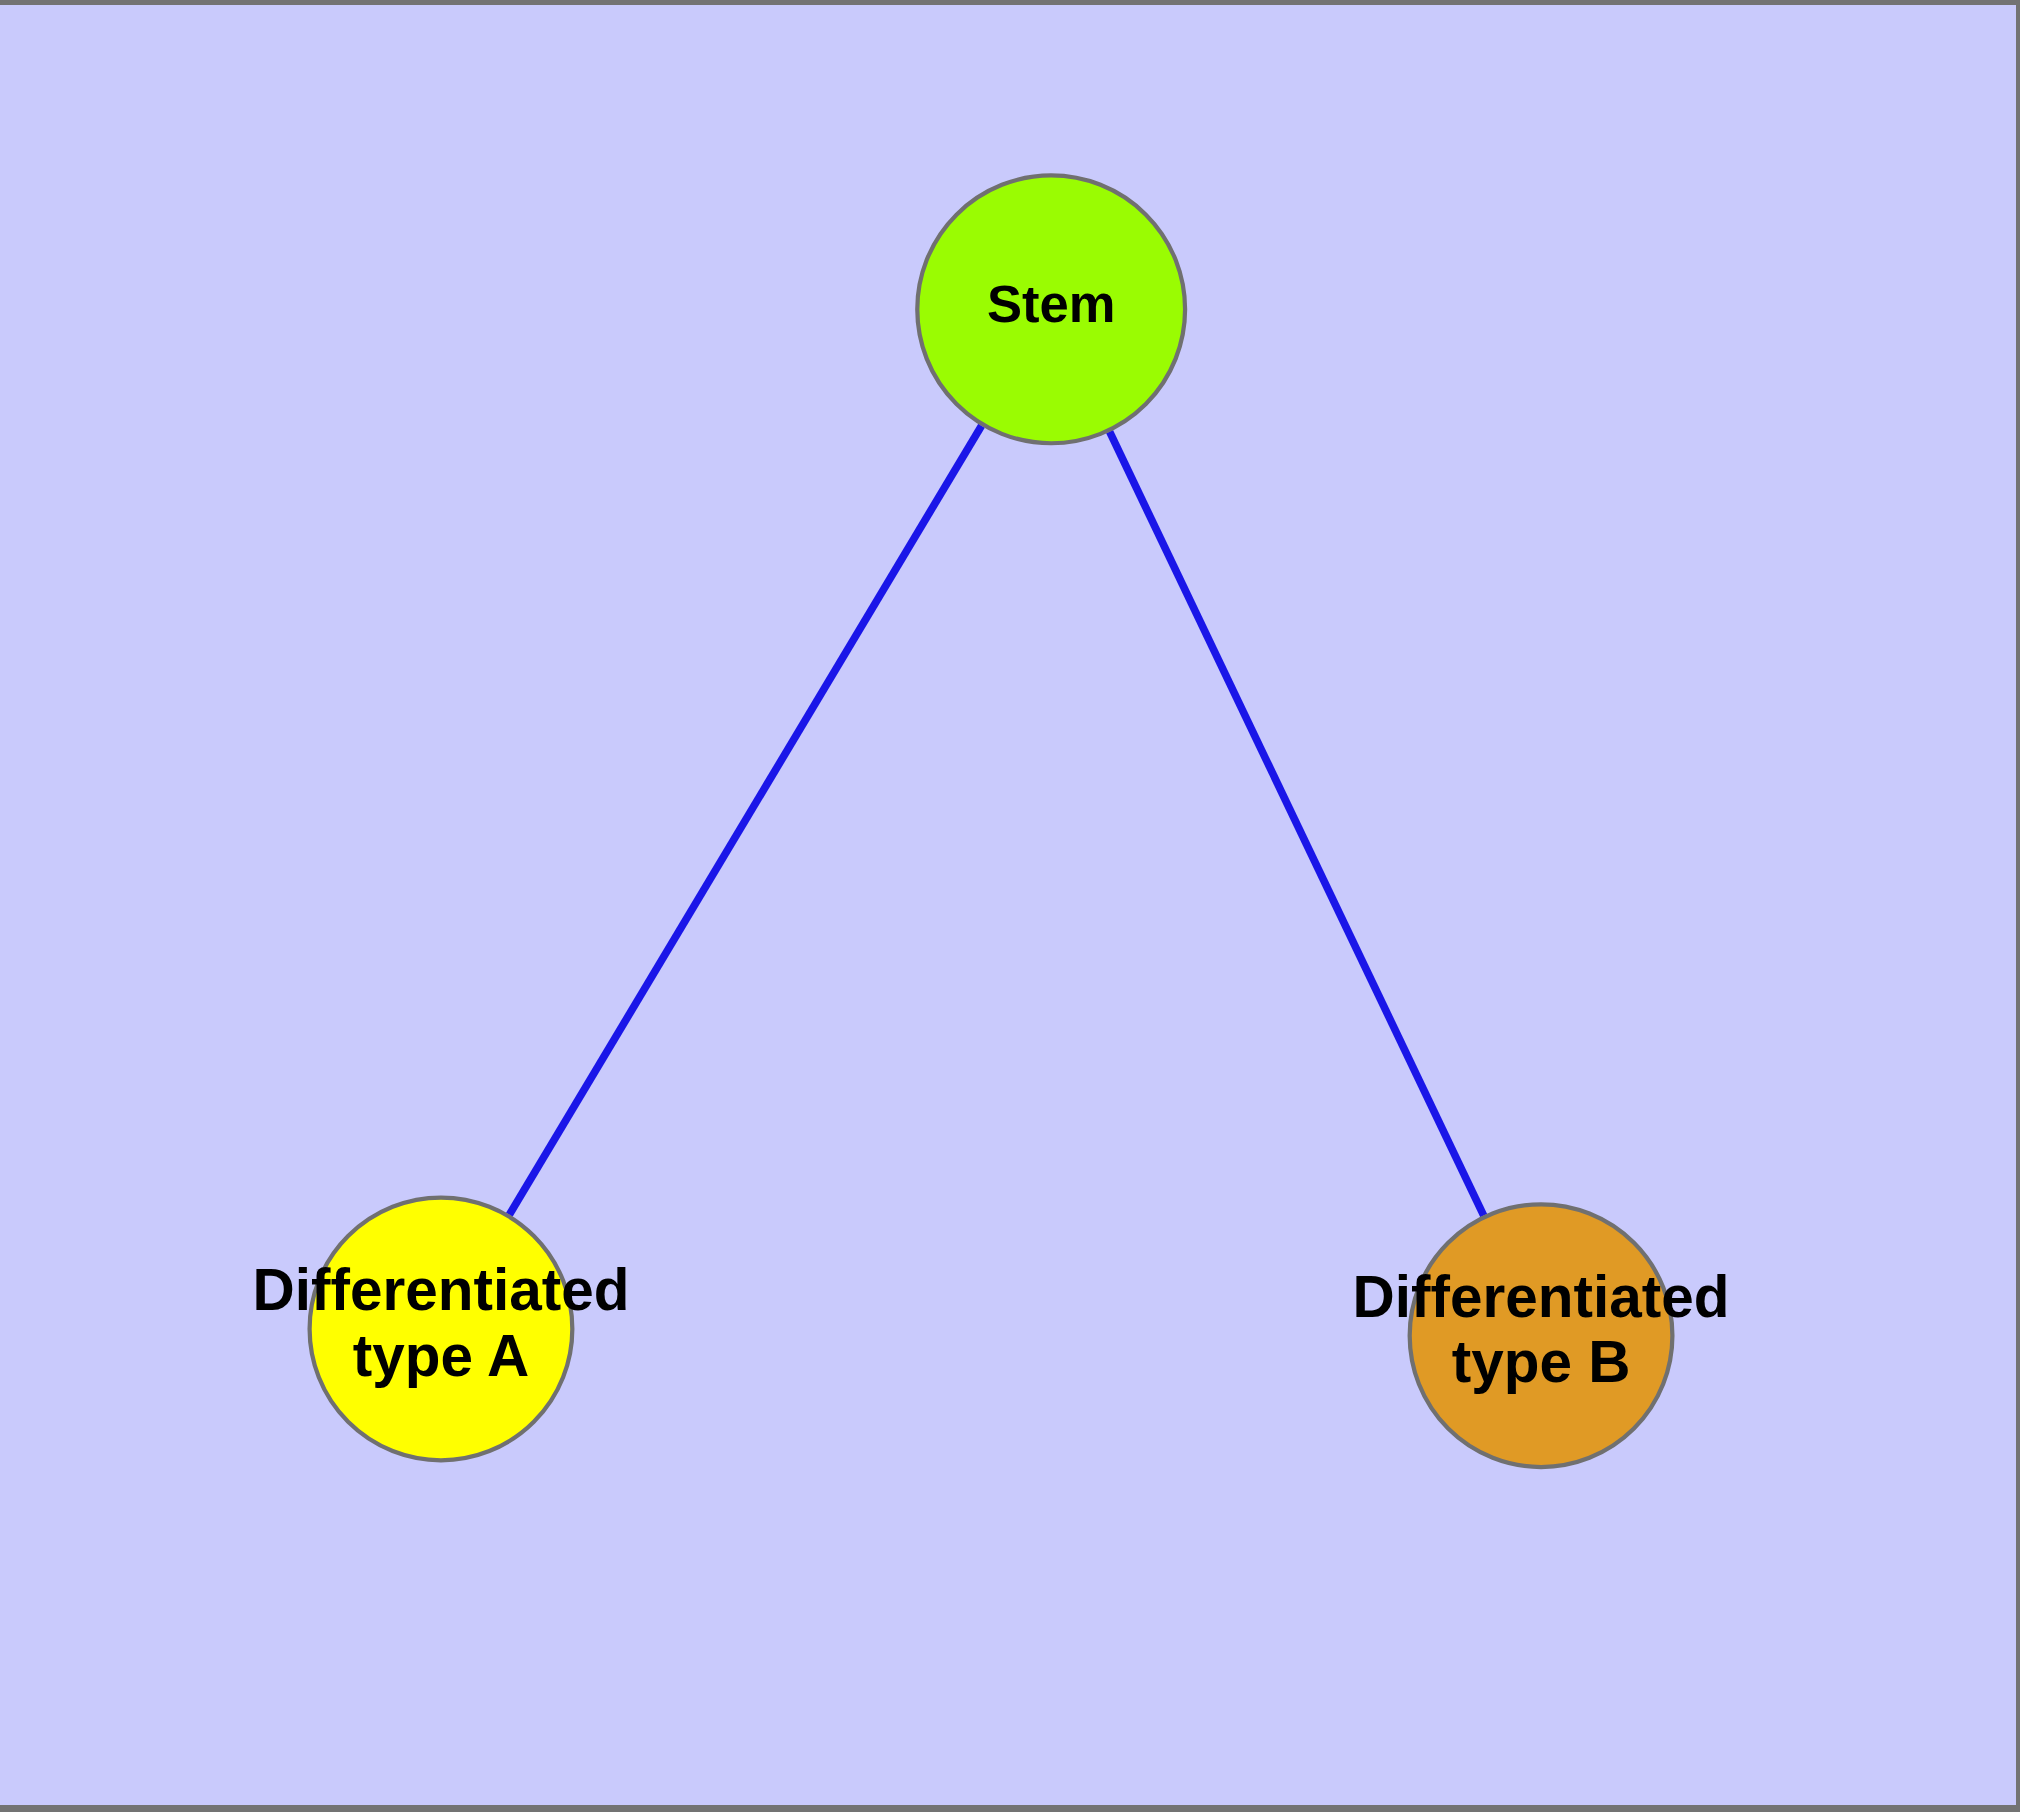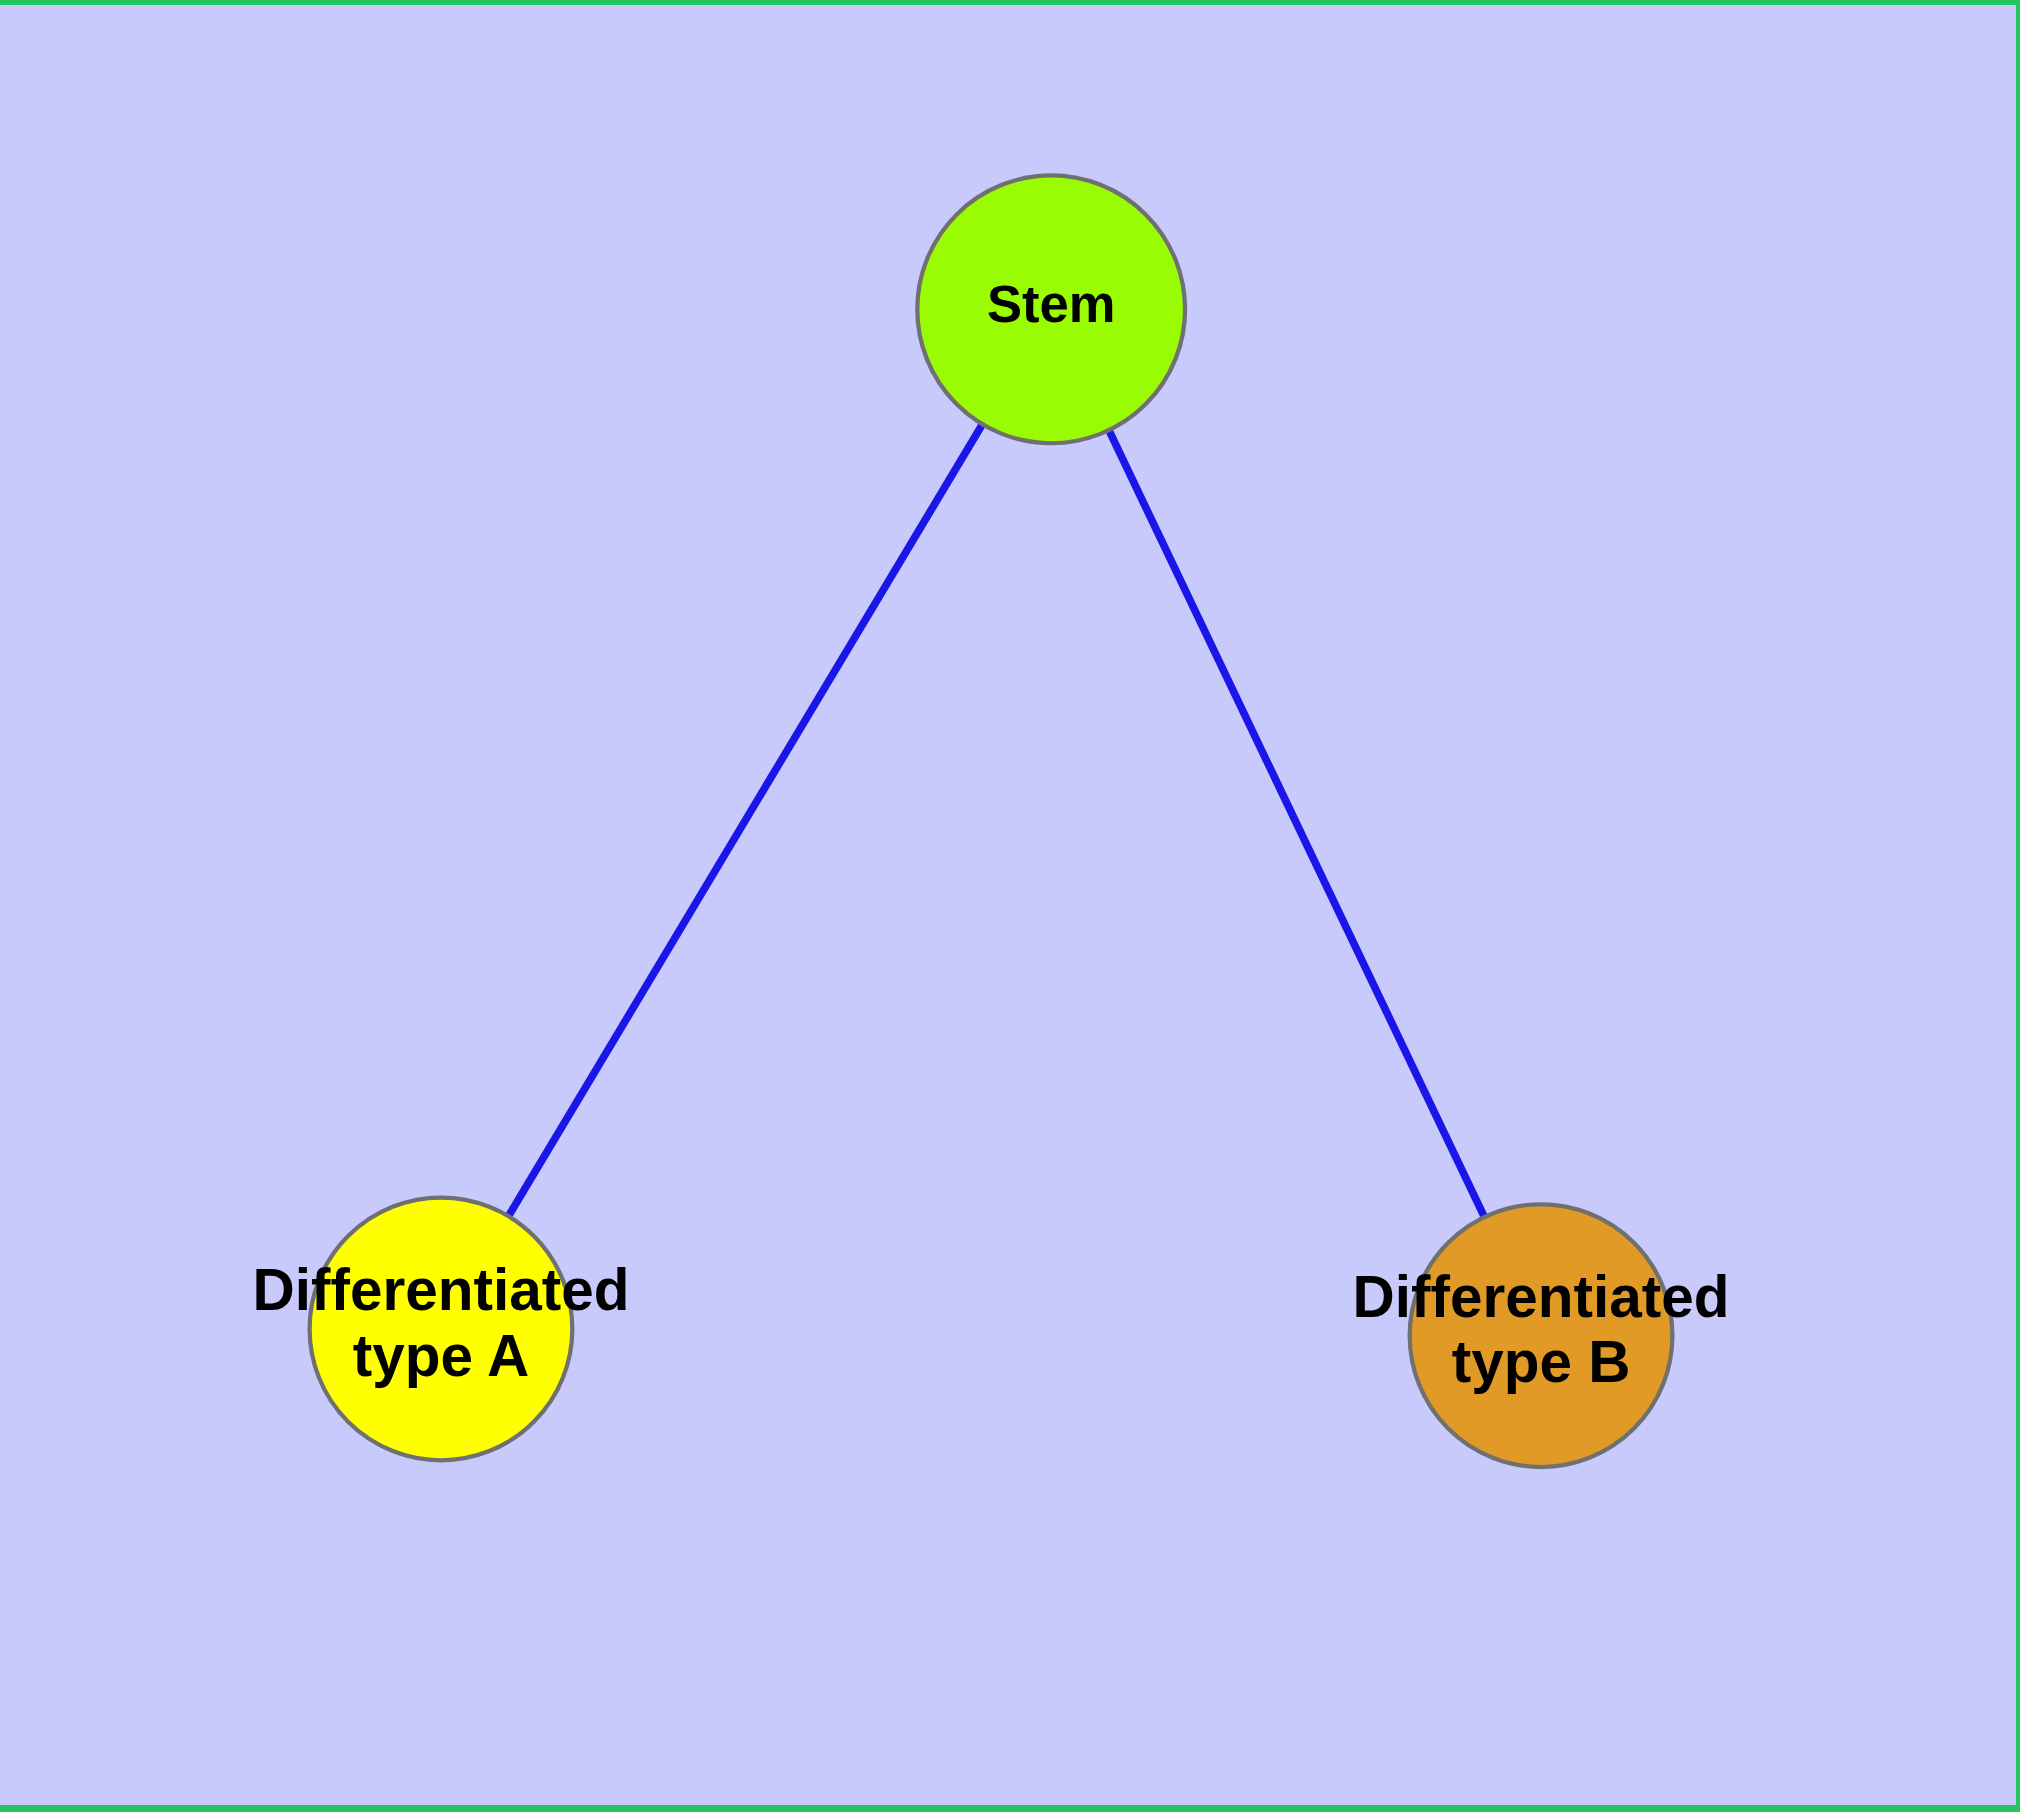--- a/index.html
+++ b/index.html
@@ -11,21 +11,21 @@
   body {
     width: 2021px;
     height: 1812px;
     overflow: hidden;
     font-family: "Liberation Sans", sans-serif;
   }
   #canvas {
     position: relative;
     width: 2021px;
     height: 1812px;
-    background: #22c55e;
+    background: #737373;
   }
   #plot-background {
     position: absolute;
     left: 0px;
     top: 5.1px;
     width: 2016px;
     height: 1800px;
     background: #c9cafc;
   }
   #graph-svg {

